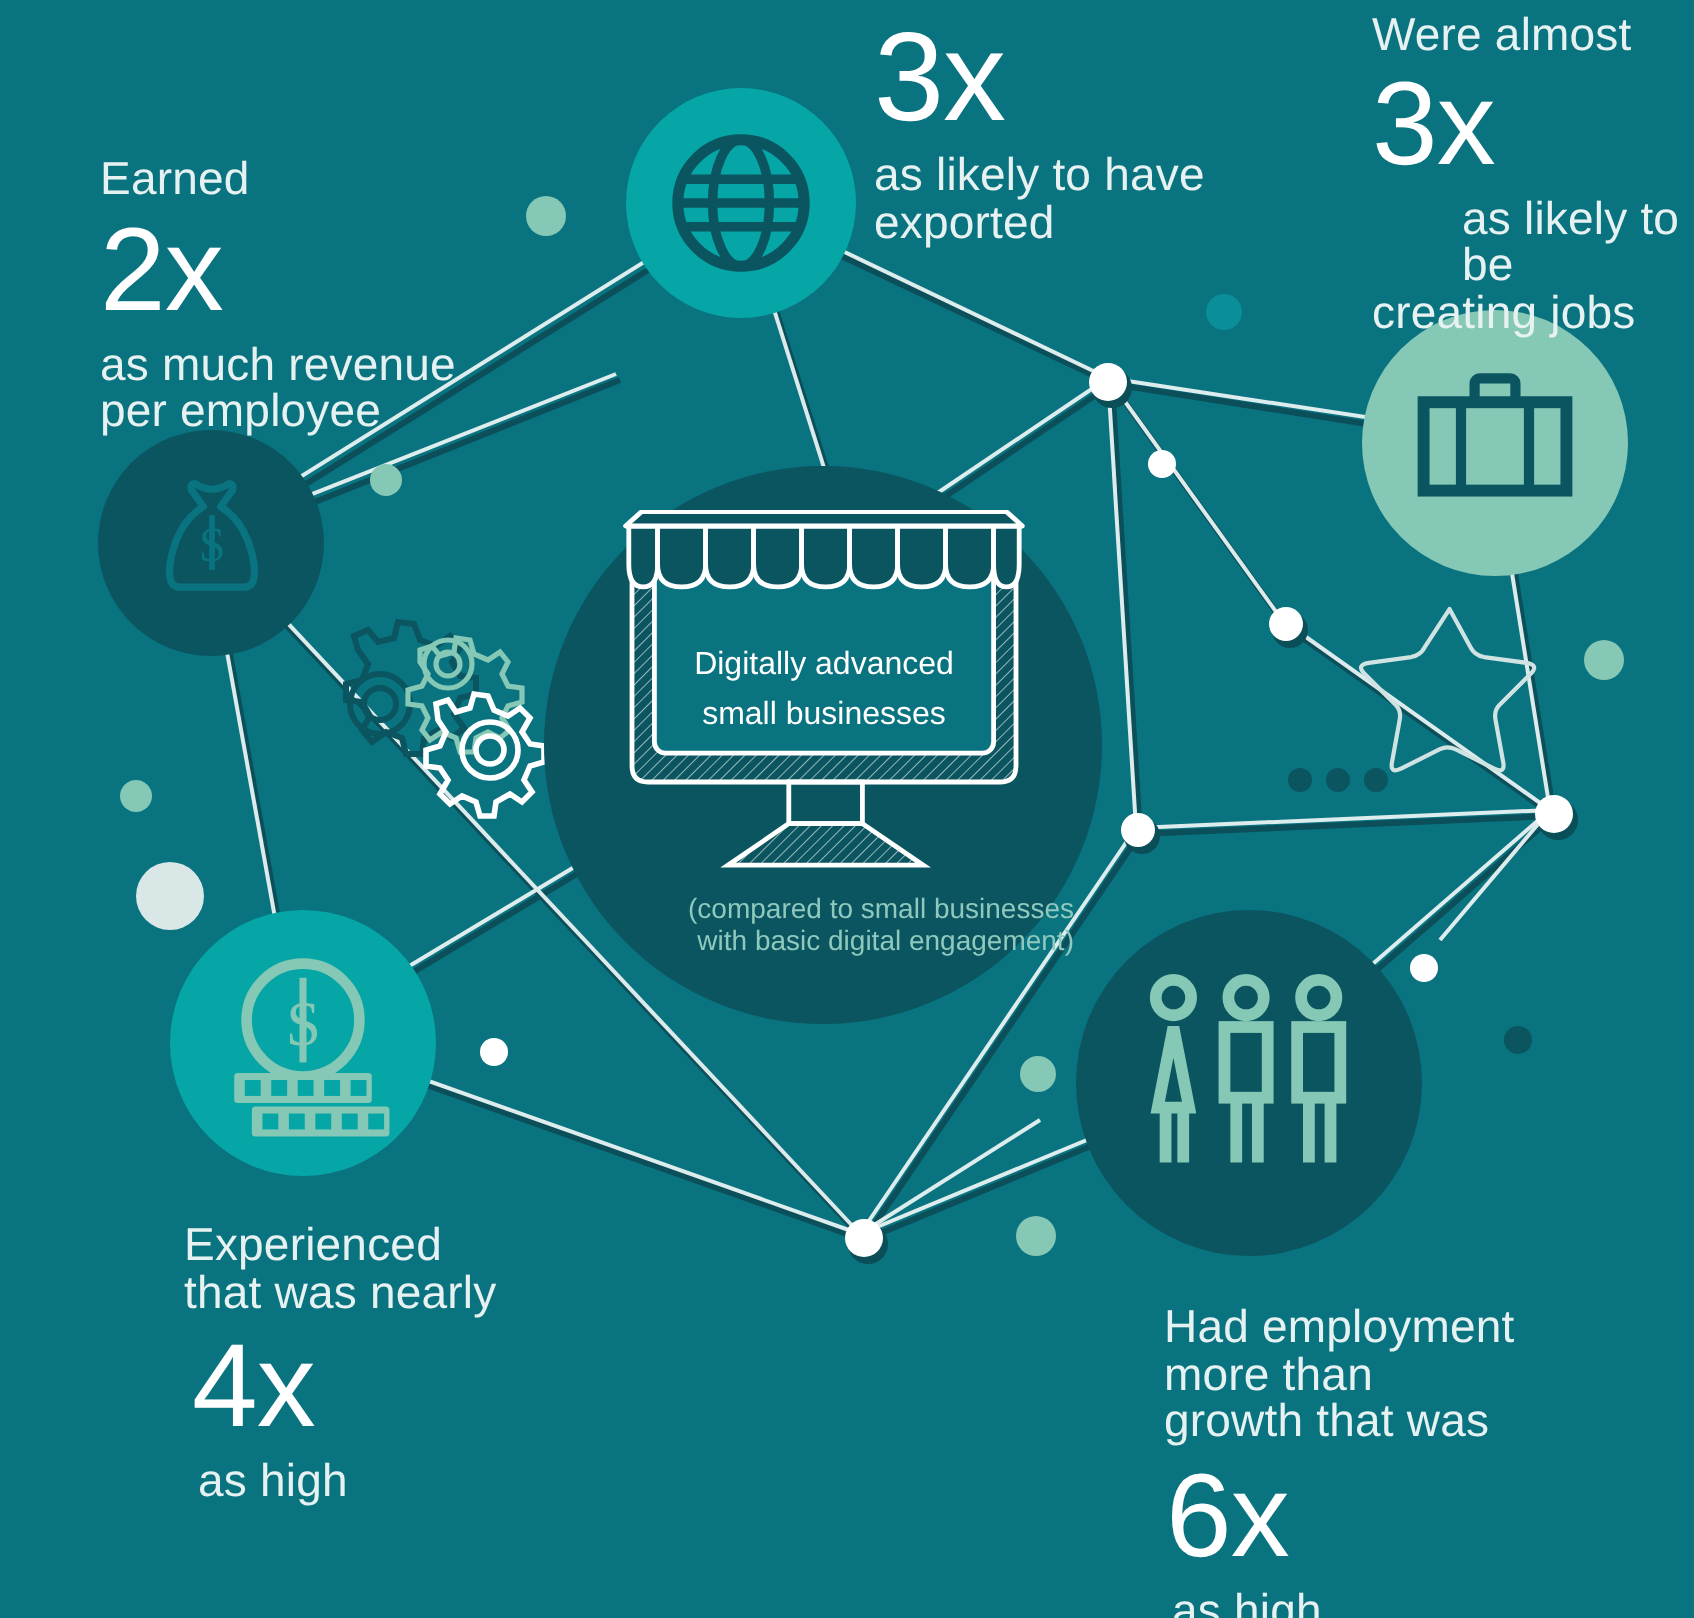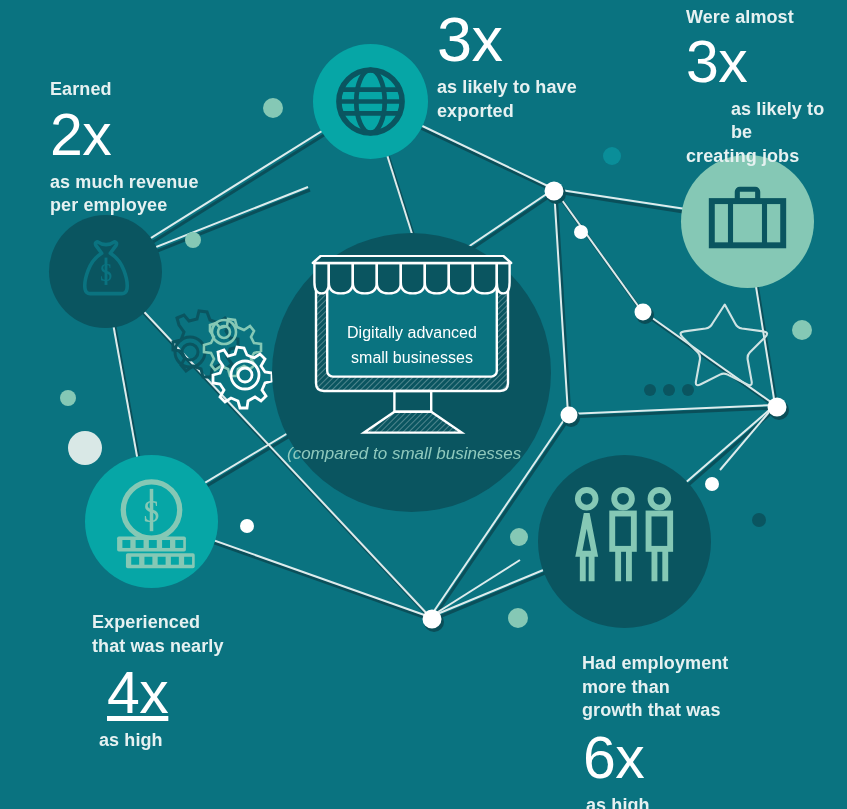--- a/index.html
+++ b/index.html
@@ -21,23 +21,23 @@
     left: 0; top: 0;
     width: 847px;
     height: 809px;
     pointer-events: none;
   }
   .stat-block {
     position: absolute;
     color: #e8f2f2;
   }
   .stat-lead, .stat-tail {
-    font-size: 18px;
+    font-size: 23px;
     line-height: 23.5px;
-    font-weight: 700;
+    font-weight: 400;
     color: #e6f1f1;
     letter-spacing: 0.1px;
   }
   .stat-big {
     font-size: 59px;
     line-height: 62px;
     font-weight: 400;
     color: #ffffff;
     letter-spacing: -0.5px;
   }
@@ -48,25 +48,24 @@
   .center-label {
     position: absolute;
     text-align: center;
     color: #ffffff;
     font-size: 16px;
     line-height: 25px;
     width: 230px;
   }
   .center-sub {
     position: absolute;
-    text-align: left;
+    text-align: right;
     color: #8fc9bd;
-    font-size: 17px;
+    font-size: 14px;
     line-height: 16px;
-    font-style: italic;
     width: 250px;
   }
   .circ {
     position: absolute;
     border-radius: 50%;
   }
   .icon-svg { position: absolute; }
 </style>
 </head>
 <body>
@@ -293,20 +292,21 @@
     <path d="M108 196 L70 222 L192 222 L154 196 Z" fill="url(#hatch)" stroke="#ffffff" stroke-width="3"></path>
   </svg>
 
   <div class="center-label" style="left:297px; top:320px;">
     <div>Digitally advanced</div>
     <div>small businesses</div>
   </div>
 
   <div class="center-sub" style="left:287px; top:446px;">
     <div>(compared to small businesses</div>
+    <div>with basic digital engagement)</div>
   </div>
 
   <div class="stat-block" style="left:50px; top:78px;">
     <div class="stat-lead">Earned</div>
     <div class="stat-big" style="margin-top:2px;">2x</div>
     <div class="stat-tail" style="margin-top:5px;">as much revenue</div>
     <div class="stat-tail">per employee</div>
   </div>
 
   <div class="stat-block" style="left:437px; top:6px;">
@@ -318,21 +318,21 @@
   <div class="stat-block" style="left:686px; top:6px;">
     <div class="stat-lead">Were almost</div>
     <div class="stat-big" style="margin-top:1px;">3x</div>
     <div class="stat-tail" style="margin-top:5px;margin-left:45px;">as likely to be</div>
     <div class="stat-tail">creating jobs</div>
   </div>
 
   <div class="stat-block" style="left:92px; top:611px;">
     <div class="stat-lead">Experienced</div>
     <div class="stat-lead">that was nearly</div>
-    <div class="stat-big" style="margin-top:4px; margin-left:15px;text-decoration:underline;">4x</div>
+    <div class="stat-big" style="margin-top:4px; margin-left:4px;">4x</div>
     <div class="stat-tail" style="margin-top:5px; margin-left:7px;">as high</div>
   </div>
 
   <div class="stat-block" style="left:582px; top:652px;">
     <div class="stat-lead">Had employment</div>
     <div class="stat-lead">more than</div>
     <div class="stat-lead">growth that was</div>
     <div class="stat-big" style="margin-top:4px; margin-left:1px;">6x</div>
     <div class="stat-tail" style="margin-top:5px; margin-left:4px;">as high</div>
   </div>

